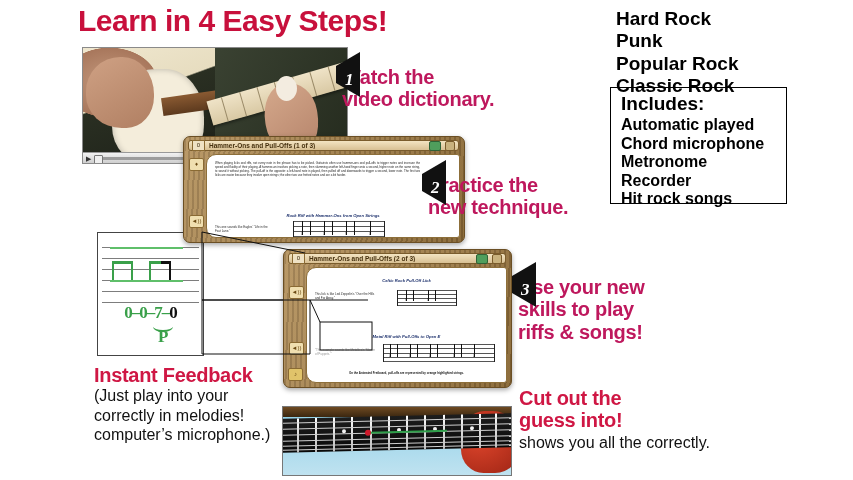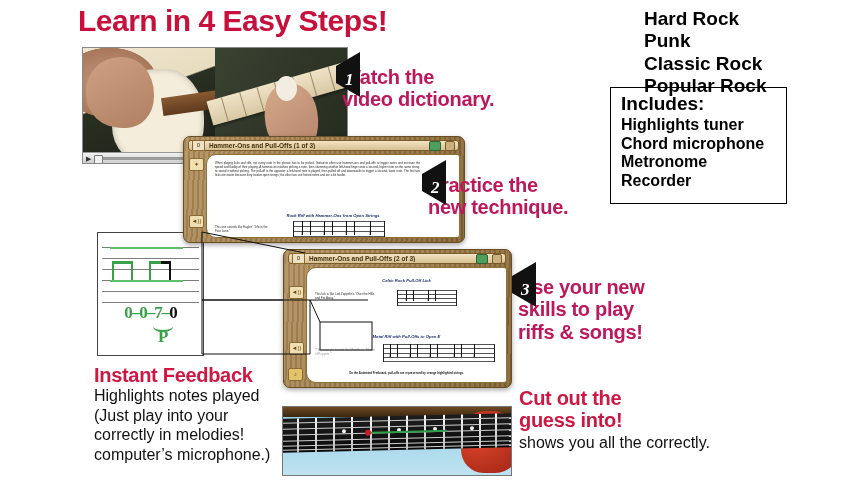--- a/index.html
+++ b/index.html
@@ -18,21 +18,21 @@
        border-bottom:14px solid transparent;border-right:24px solid #111;}
   .tri-num{position:absolute;left:9px;top:4px;color:#fff;font-size:17px;
            font-weight:bold;font-style:italic;font-family:"Liberation Serif",serif;}
   .step-text{color:#be185d;font-size:20px;font-weight:bold;line-height:1.12;
              letter-spacing:-0.3px;white-space:nowrap;}
   #step1{left:336px;top:66px;}
   #step2{left:422px;top:174px;}
   #step3{left:512px;top:276px;}
 
   
-  #genres{left:644px;top:8px;font-size:19px;font-weight:bold;line-height:1.18;}
+  #genres{left:616px;top:8px;font-size:19px;font-weight:bold;line-height:1.18;}
   #includes-box{left:610px;top:87px;width:165px;height:110px;border:1.5px solid #000;
                 padding:5px 0 0 10px;}
   #includes-title{font-size:19px;font-weight:bold;margin-bottom:1px;}
   #includes-box ul{list-style:none;margin:0;padding:0;font-size:16px;
                    font-weight:bold;line-height:1.16;}
 
   
   #video{left:82px;top:47px;width:264px;height:115px;overflow:hidden;
          background:#2a2f22;border:1px solid #8a8a8a;}
   .vid-half{position:absolute;top:0;height:100%;}
@@ -325,31 +325,32 @@
   <span class="step-text">
     <span>Use your new</span><br>
     <span>skills to play</span><br>
     <span>riffs &amp; songs!</span>
   </span>
 </div>
 
 <div class="abs" id="genres">
   <div>Hard Rock</div>
   <div>Punk</div>
+  <div>Popular Rock</div>
   <div>Classic Rock</div>
-  <div>Popular Rock</div>
 </div>
 
 <div class="abs" id="includes-box">
   <div id="includes-title">Includes:</div>
   <ul>
-    <li>Highlights tuner</li>
+    <li>Automatic played</li>
     <li>Chord microphone</li>
     <li>Metronome</li>
     <li>Recorder</li>
+    <li>Hit rock songs</li>
   </ul>
 </div>
 
 <div class="abs" id="fretboard">
   <div class="fb-top"></div>
   <div class="fb-body"></div>
   <div class="fb-board">
     <div class="fret" style="left:6%"></div>
       <div class="fret" style="left:14%"></div>
     <div class="fret" style="left:22%"></div>
@@ -373,21 +374,20 @@
     <div class="dot" style="left:66%;top:12px"></div>
     <div class="dot" style="left:82%;top:12px"></div>
     <div class="fb-hi" style="top:15px"></div>
     <div class="fb-red" style="left:36%;top:13px"></div>
   </div>
 </div>
 
 <div class="abs" id="feedback">
   <div class="bt-head">Instant Feedback</div>
   <div class="bt-body">
-    <div>Highlights notes played</div>
     <div>(Just play into your</div>
     <div>correctly in melodies!</div>
     <div>computer’s microphone.)</div>
   </div>
 </div>
 
 <div class="abs" id="cutout">
   <div class="bt-head">Cut out the</div>
   <div class="bt-head">guess into!</div>
   <div class="bt-body" style="margin-top:2px">

